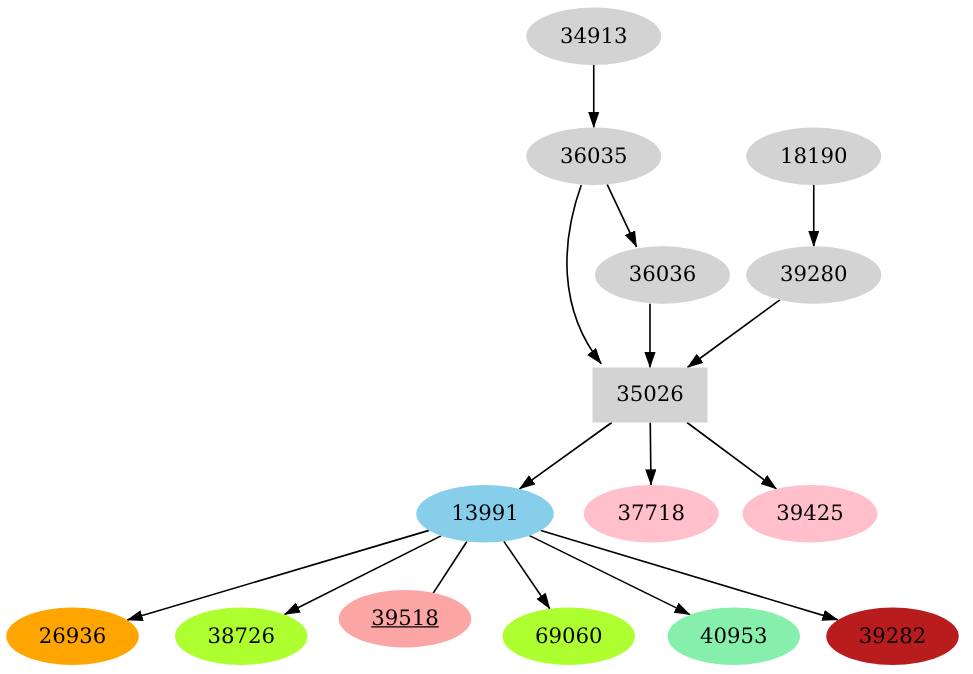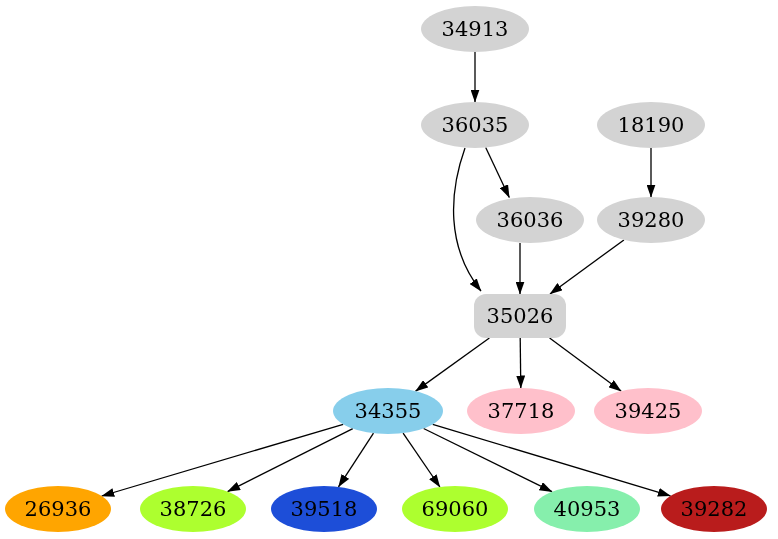--- a/index.html
+++ b/index.html
@@ -25,32 +25,32 @@
   .edge {
     fill: none;
     stroke: #000000;
     stroke-width: 1.3;
   }
   .node {
     position: absolute;
     display: flex;
     align-items: center;
     justify-content: center;
-    font-size: 21px;
+    font-size: 17px;
     line-height: 1;
     color: #000000;
     box-sizing: border-box;
     cursor: default;
     user-select: none;
   }
   .node.ellipse {
     border-radius: 50%;
   }
   .node.box {
-    border-radius: 12px;
+    border-radius: 0;
   }
 </style>
 </head>
 <body>
 
 <div class="graph-canvas" id="graph-canvas">
   <svg class="edge-layer" id="edge-layer" width="778" height="539" viewBox="0 0 778 539" xmlns="http://www.w3.org/2000/svg">
     <defs>
       <marker id="arrowhead" markerUnits="userSpaceOnUse" markerWidth="13" markerHeight="9" refX="12.5" refY="4.5" orient="auto">
         <path d="M0,0 L13,4.5 L0,9 Z" fill="#000000"></path>
@@ -72,23 +72,23 @@
       <path d="M423.6,428.5 L552.0,491.7" class="edge" stroke="#000000" marker-end="url(#arrowhead)"></path>
       <path d="M432.7,424.4 L670.4,495.9" class="edge" stroke="#000000" marker-end="url(#arrowhead)"></path>
     </svg>
   <div id="node-layer">
       <div class="node ellipse" style="left: 421px; top: 6px; width: 108px; height: 46px; background: rgb(211, 211, 211);">34913</div>
       <div class="node ellipse" style="left: 421px; top: 102px; width: 108px; height: 46px; background: rgb(211, 211, 211);">36035</div>
       <div class="node ellipse" style="left: 597px; top: 102px; width: 108px; height: 46px; background: rgb(211, 211, 211);">18190</div>
       <div class="node ellipse" style="left: 476px; top: 197px; width: 108px; height: 46px; background: rgb(211, 211, 211);">36036</div>
       <div class="node ellipse" style="left: 597px; top: 197px; width: 108px; height: 46px; background: rgb(211, 211, 211);">39280</div>
       <div class="node box" style="left: 474px; top: 294px; width: 92px; height: 44px; background: rgb(211, 211, 211);">35026</div>
-      <div class="node ellipse" style="left: 333px; top: 388px; width: 110px; height: 46px; background: rgb(135, 206, 235);">34355</div>
+      <div class="node ellipse" style="left: 333px; top: 388px; width: 110px; height: 46px; background: rgb(135, 206, 235);">13991</div>
       <div class="node ellipse" style="left: 467px; top: 388px; width: 108px; height: 46px; background: rgb(255, 192, 203);">37718</div>
       <div class="node ellipse" style="left: 594px; top: 388px; width: 108px; height: 46px; background: rgb(255, 192, 203);">39425</div>
       <div class="node ellipse" style="left: 5px; top: 486px; width: 106px; height: 46px; background: rgb(255, 165, 0);">26936</div>
       <div class="node ellipse" style="left: 140px; top: 486px; width: 106px; height: 46px; background: rgb(173, 255, 47);">38726</div>
-      <div class="node ellipse" style="left: 271px; top: 486px; width: 106px; height: 46px; background: #1d4ed8;">39518</div>
+      <div class="node ellipse" style="left: 271px; top: 472px; width: 106px; height: 46px; background: #fca5a5; text-decoration: underline;">39518</div>
       <div class="node ellipse" style="left: 402px; top: 486px; width: 106px; height: 46px; background: rgb(173, 255, 47);">69060</div>
       <div class="node ellipse" style="left: 534px; top: 486px; width: 106px; height: 46px; background: #86efac;">40953</div>
       <div class="node ellipse" style="left: 661px; top: 486px; width: 106px; height: 46px; background: #b91c1c;">39282</div>
     </div>
 </div>
 
 </body></html>

